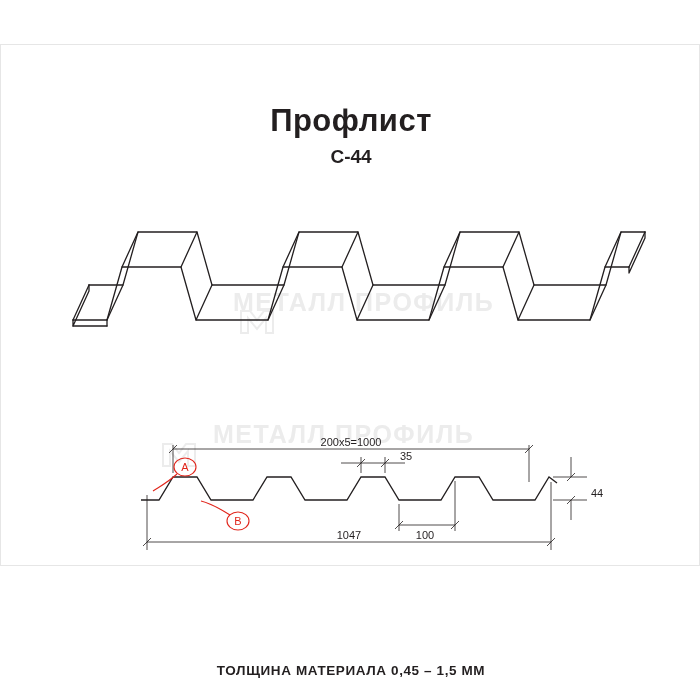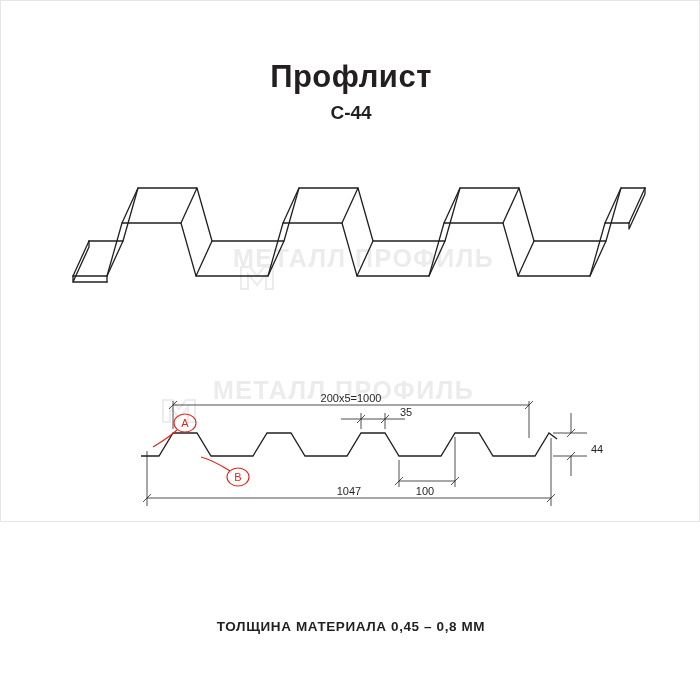--- a/index.html
+++ b/index.html
@@ -14,20 +14,21 @@
     color: #231f20;
     position: relative;
     overflow: hidden;
   }
   .page {
     position: relative;
     width: 700px;
     height: 522px;
     box-sizing: border-box;
     border: 1px solid #e6e6e6;
+    margin-top: 44px;
   }
   .title {
     position: absolute;
     top: 58px;
     left: 0;
     width: 700px;
     text-align: center;
     font-size: 31px;
     font-weight: bold;
     letter-spacing: 0.5px;
@@ -191,15 +192,15 @@
     <text x="184" y="426" font-family="Liberation Sans, sans-serif" font-size="11" fill="#e1251b" text-anchor="middle">A</text>
 
     <g stroke="#e1251b" fill="none" stroke-width="1.1">
       <ellipse cx="237" cy="476" rx="11" ry="9"></ellipse>
       <path d="M229,470 C218,463 208,458 200,456"></path>
     </g>
     <text x="237" y="480" font-family="Liberation Sans, sans-serif" font-size="11" fill="#e1251b" text-anchor="middle">B</text>
 
   </svg>
 
-  <div class="footer-note">ТОЛЩИНА МАТЕРИАЛА 0,45 – 0,8 ММ</div>
+  <div class="footer-note">ТОЛЩИНА МАТЕРИАЛА 0,45 – 1,5 ММ</div>
 
 </div>
 
 </body></html>

